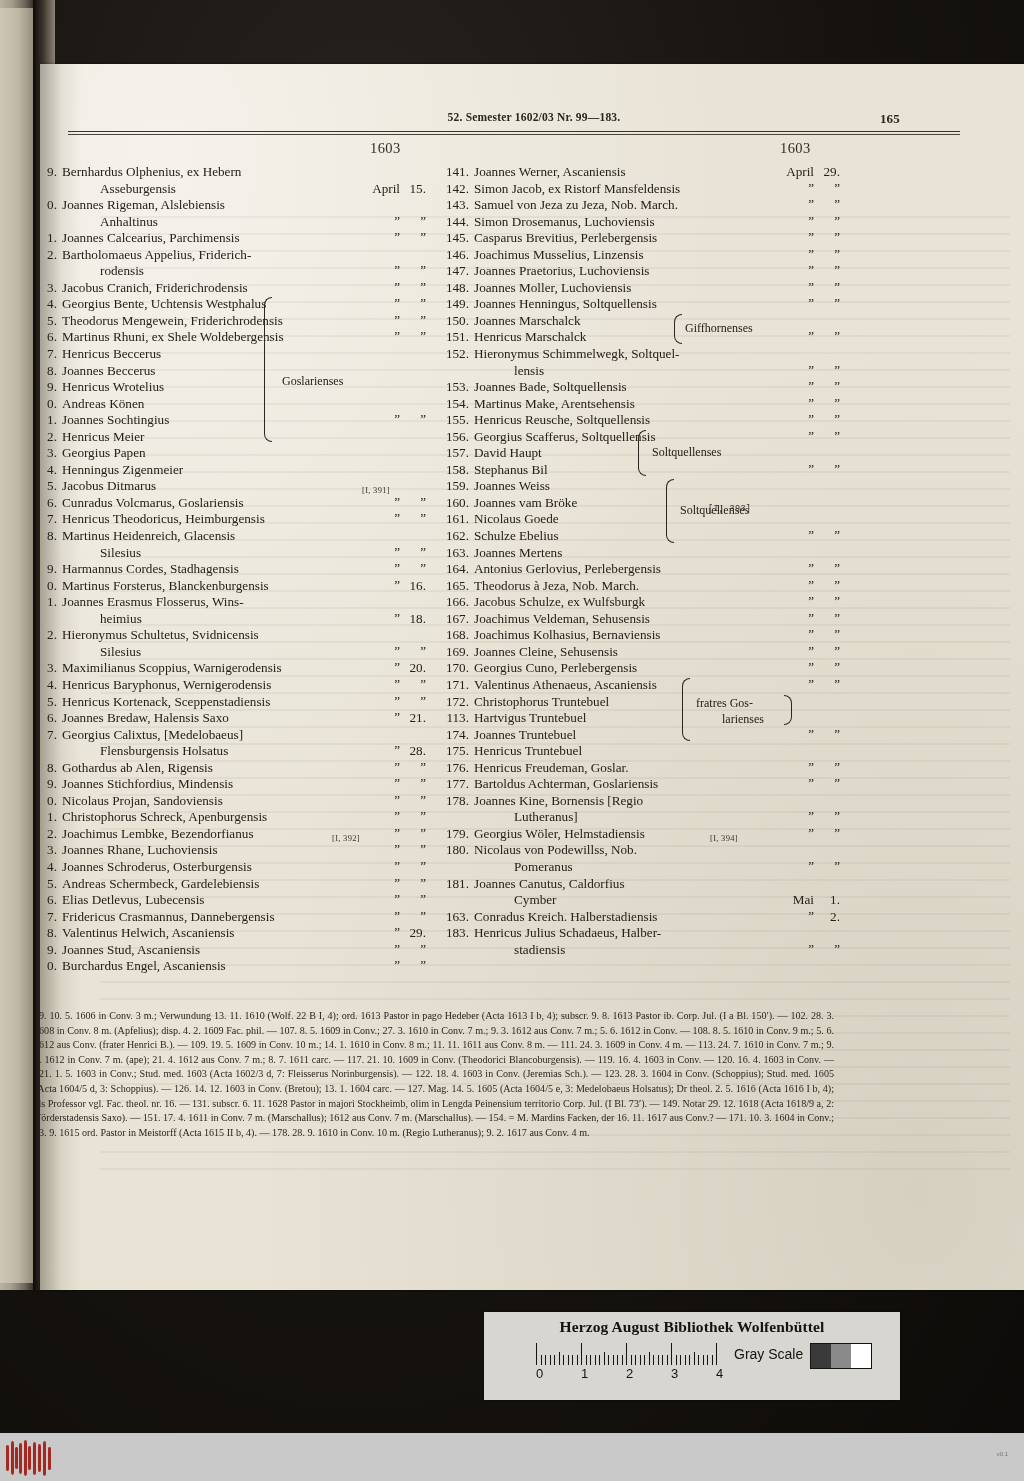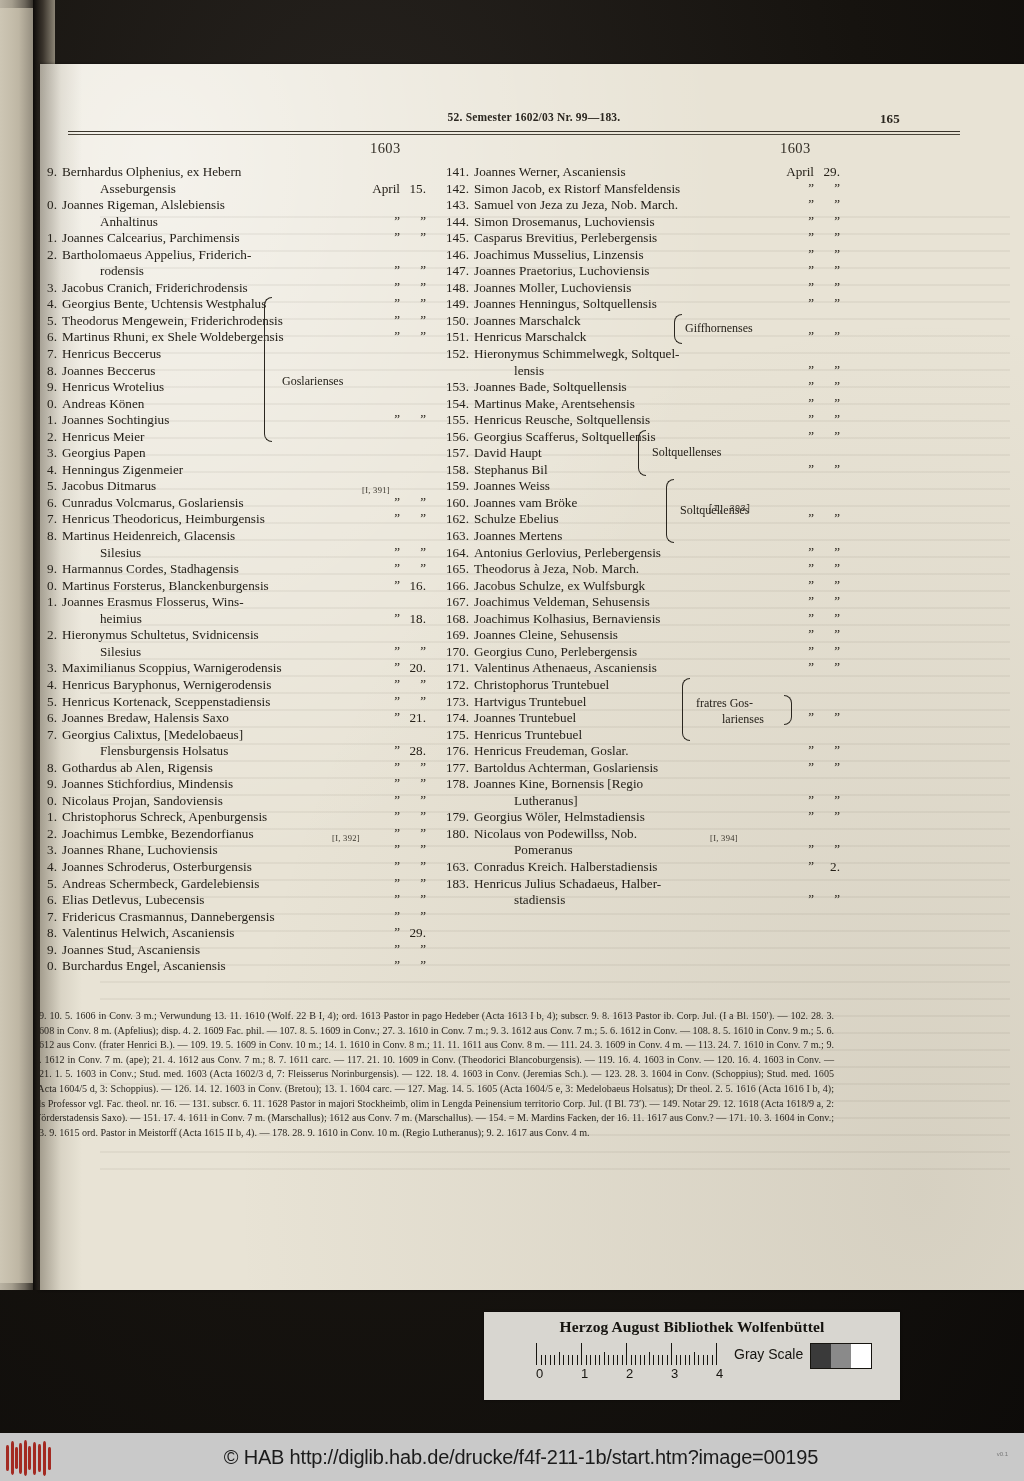--- a/index.html
+++ b/index.html
@@ -534,20 +534,24 @@
         </div>
         <div class="entry">
           <span class="num">159.</span>
           <span class="nm">Joannes Weiss</span>
         </div>
         <div class="entry">
           <span class="num">160.</span>
           <span class="nm">Joannes vam Bröke</span>
         </div>
         <div class="entry">
+          <span class="num">161.</span>
+          <span class="nm">Nicolaus Goede</span>
+        </div>
+        <div class="entry">
           <span class="num">162.</span>
           <span class="nm">Schulze Ebelius</span>
           <span class="date"><span class="d-mon ditto">”</span><span class="d-day ditto">”</span></span>
         </div>
         <div class="entry">
           <span class="num">163.</span>
           <span class="nm">Joannes Mertens</span>
         </div>
         <div class="entry">
           <span class="num">164.</span>
@@ -587,21 +591,21 @@
         <div class="entry">
           <span class="num">171.</span>
           <span class="nm">Valentinus Athenaeus, Ascaniensis</span>
           <span class="date"><span class="d-mon ditto">”</span><span class="d-day ditto">”</span></span>
         </div>
         <div class="entry">
           <span class="num">172.</span>
           <span class="nm">Christophorus Truntebuel</span>
         </div>
         <div class="entry">
-          <span class="num">173.</span>
+          <span class="num">113.</span>
           <span class="nm">Hartvigus Truntebuel</span>
         </div>
         <div class="entry">
           <span class="num">174.</span>
           <span class="nm">Joannes Truntebuel</span>
           <span class="date"><span class="d-mon ditto">”</span><span class="d-day ditto">”</span></span>
         </div>
         <div class="entry">
           <span class="num">175.</span>
           <span class="nm">Henricus Truntebuel</span>
@@ -623,20 +627,25 @@
         </div>
         <div class="entry">
           <span class="num">179.</span>
           <span class="nm">Georgius Wöler, Helmstadiensis</span>
           <span class="date"><span class="d-mon ditto">”</span><span class="d-day ditto">”</span></span>
         </div>
         <div class="entry">
           <span class="num">180.</span>
           <span class="nm">Nicolaus von Podewillss, Nob.<span class="cont">Pomeranus</span></span>
           <span class="date" style="top: 16.55px;"><span class="d-mon ditto">”</span><span class="d-day ditto">”</span></span>
+        </div>
+        <div class="entry">
+          <span class="num">181.</span>
+          <span class="nm">Joannes Canutus, Caldorfius<span class="cont">Cymber</span></span>
+          <span class="date" style="top: 16.55px;"><span class="d-mon">Mai</span><span class="d-day">1.</span></span>
         </div>
         <div class="entry">
           <span class="num">163.</span>
           <span class="nm">Conradus Kreich. Halberstadiensis</span>
           <span class="date"><span class="d-mon ditto">”</span><span class="d-day">2.</span></span>
         </div>
         <div class="entry">
           <span class="num">183.</span>
           <span class="nm">Henricus Julius Schadaeus, Halber-<span class="cont">stadiensis</span></span>
           <span class="date" style="top: 16.55px;"><span class="d-mon ditto">”</span><span class="d-day ditto">”</span></span>
@@ -726,15 +735,14 @@
       <i style="left: 11px; height: 34px; top: 8px;"></i>
       <i style="left: 15px; height: 22px; top: 14px;"></i>
       <i style="left: 19px; height: 31px; top: 9.5px;"></i>
       <i style="left: 24px; height: 36px; top: 7px;"></i>
       <i style="left: 28px; height: 24px; top: 13px;"></i>
       <i style="left: 33px; height: 33px; top: 8.5px;"></i>
       <i style="left: 38px; height: 28px; top: 11px;"></i>
       <i style="left: 43px; height: 35px; top: 7.5px;"></i>
       <i style="left: 48px; height: 23px; top: 13.5px;"></i>
     </div>
-  <div id="footer-text">© HAB http://diglib.hab.de/drucke/f4f-211-1b/start.htm?image=00195</div>
   <div id="footer-tiny">v0.1</div>
 </div>
 
 </body></html>

